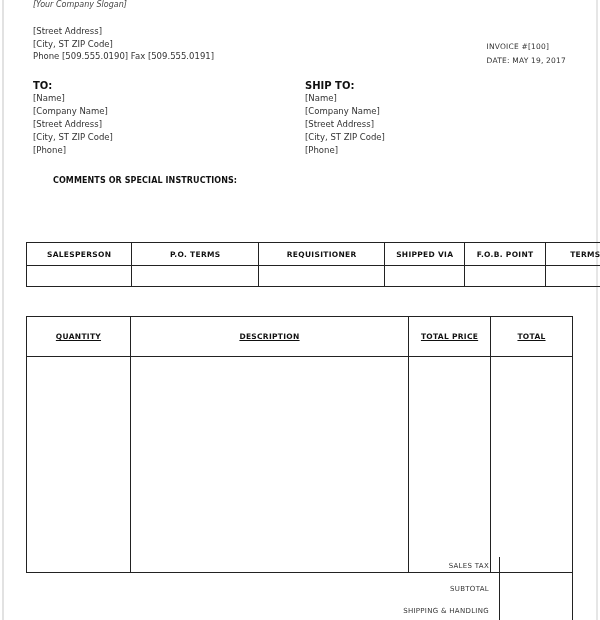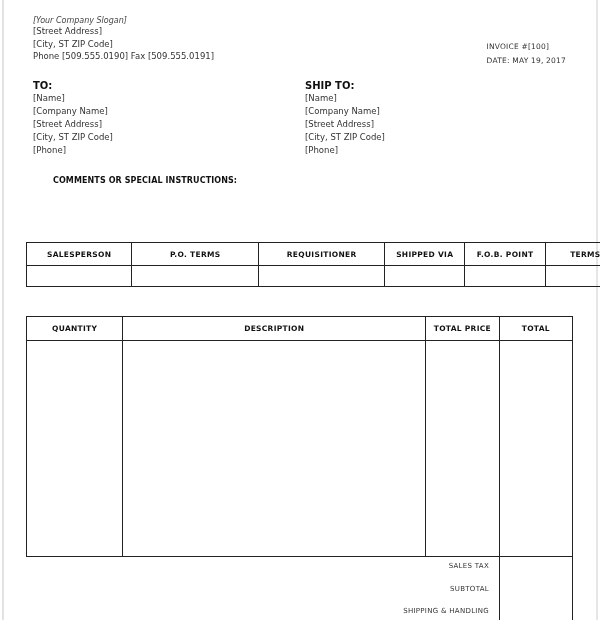--- a/index.html
+++ b/index.html
@@ -17,21 +17,21 @@
     }
     .page-edge-left {
       position: absolute; left: 2px; top: 0; width: 2px; height: 620px;
       background: #e2e2e2;
     }
     .page-edge-right {
       position: absolute; left: 596px; top: 0; width: 2px; height: 620px;
       background: #e6e6e6;
     }
     .slogan {
-      position: absolute; left: 33px; top: 16px;
+      position: absolute; left: 33px; top: 0px;
       font-size: 8px; font-style: italic; color: #444;
       line-height: 10px;
     }
     .addr-block {
       position: absolute; left: 33px; top: 25px;
       font-size: 8.5px; line-height: 12.5px; color: #333;
     }
     .invoice-meta {
       position: absolute; right: 34px; top: 40px;
       text-align: left;
@@ -70,22 +70,23 @@
     }
     .info-table th { height: 22px; }
     .info-table td { height: 20px; }
     .items-table {
       left: 26px; top: 316px; width: 547px;
     }
     .items-table th {
       border: 1.5px solid #222;
       height: 23px;
       font-size: 7.5px; font-weight: bold; color: #111;
-      text-align: center; padding: 0;
+      text-align: center; padding: 8px;
       letter-spacing: 0.3px;
+      text-decoration: underline;
     }
     .items-table td.body-cell {
       border-left: 1.5px solid #222;
       border-right: 1.5px solid #222;
       border-bottom: 1.5px solid #222;
       height: 215px; padding: 0;
     }
     .totals {
       position: absolute; left: 26px; top: 557px; width: 547px;
     }

